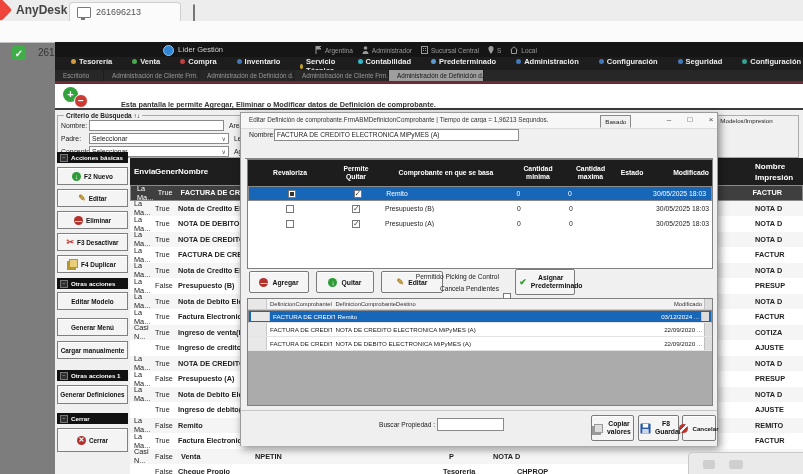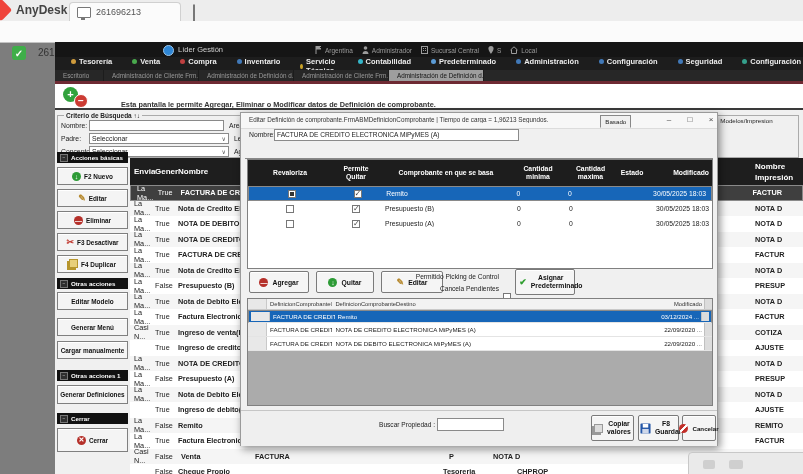--- a/index.html
+++ b/index.html
@@ -588,21 +588,21 @@
         <div class="c-clase nw">FacturaElectronicaFactura</div>
         <div class="c-num">1</div>
         <div class="c-letra">A</div>
         <div class="c-sp"></div>
         <div class="c-impr nw">FACTUR</div>
       </div>
       <div class="r grow" style="top: 406.5px; background: rgb(245, 245, 245);">
         <div class="c-envia">Casi N...</div>
         <div class="c-genera">False</div>
         <div class="c-area">Venta</div>
-        <div class="c-cod">FACTURA</div>
+        <div class="c-cod">NPETIN</div>
         <div class="c-clase nw"></div>
         <div class="c-num"></div>
         <div class="c-letra">P</div>
         <div class="c-sp"></div>
         <div class="c-impr nw">NOTA D</div>
       </div>
       <div class="r grow" style="top: 422px; background: rgb(255, 255, 255);">
         <div class="c-envia"></div>
         <div class="c-genera">False</div>
         <div class="c-nombre nw">Cheque Propio</div>

